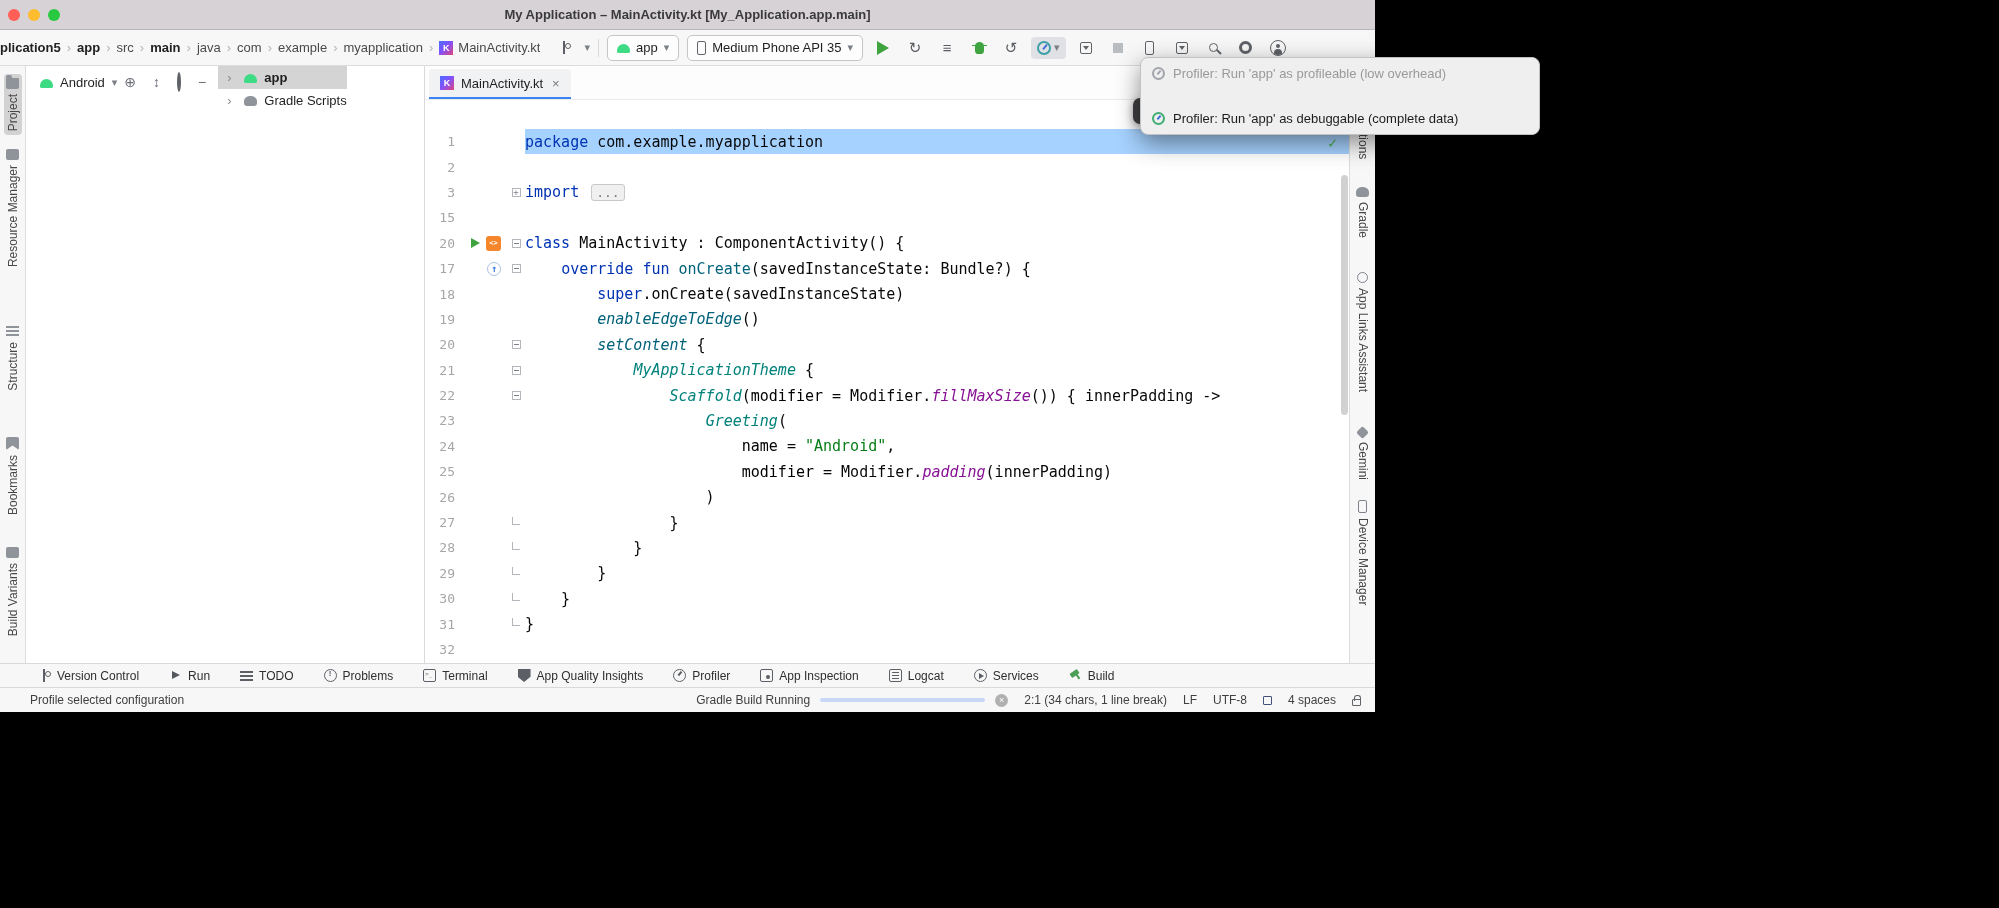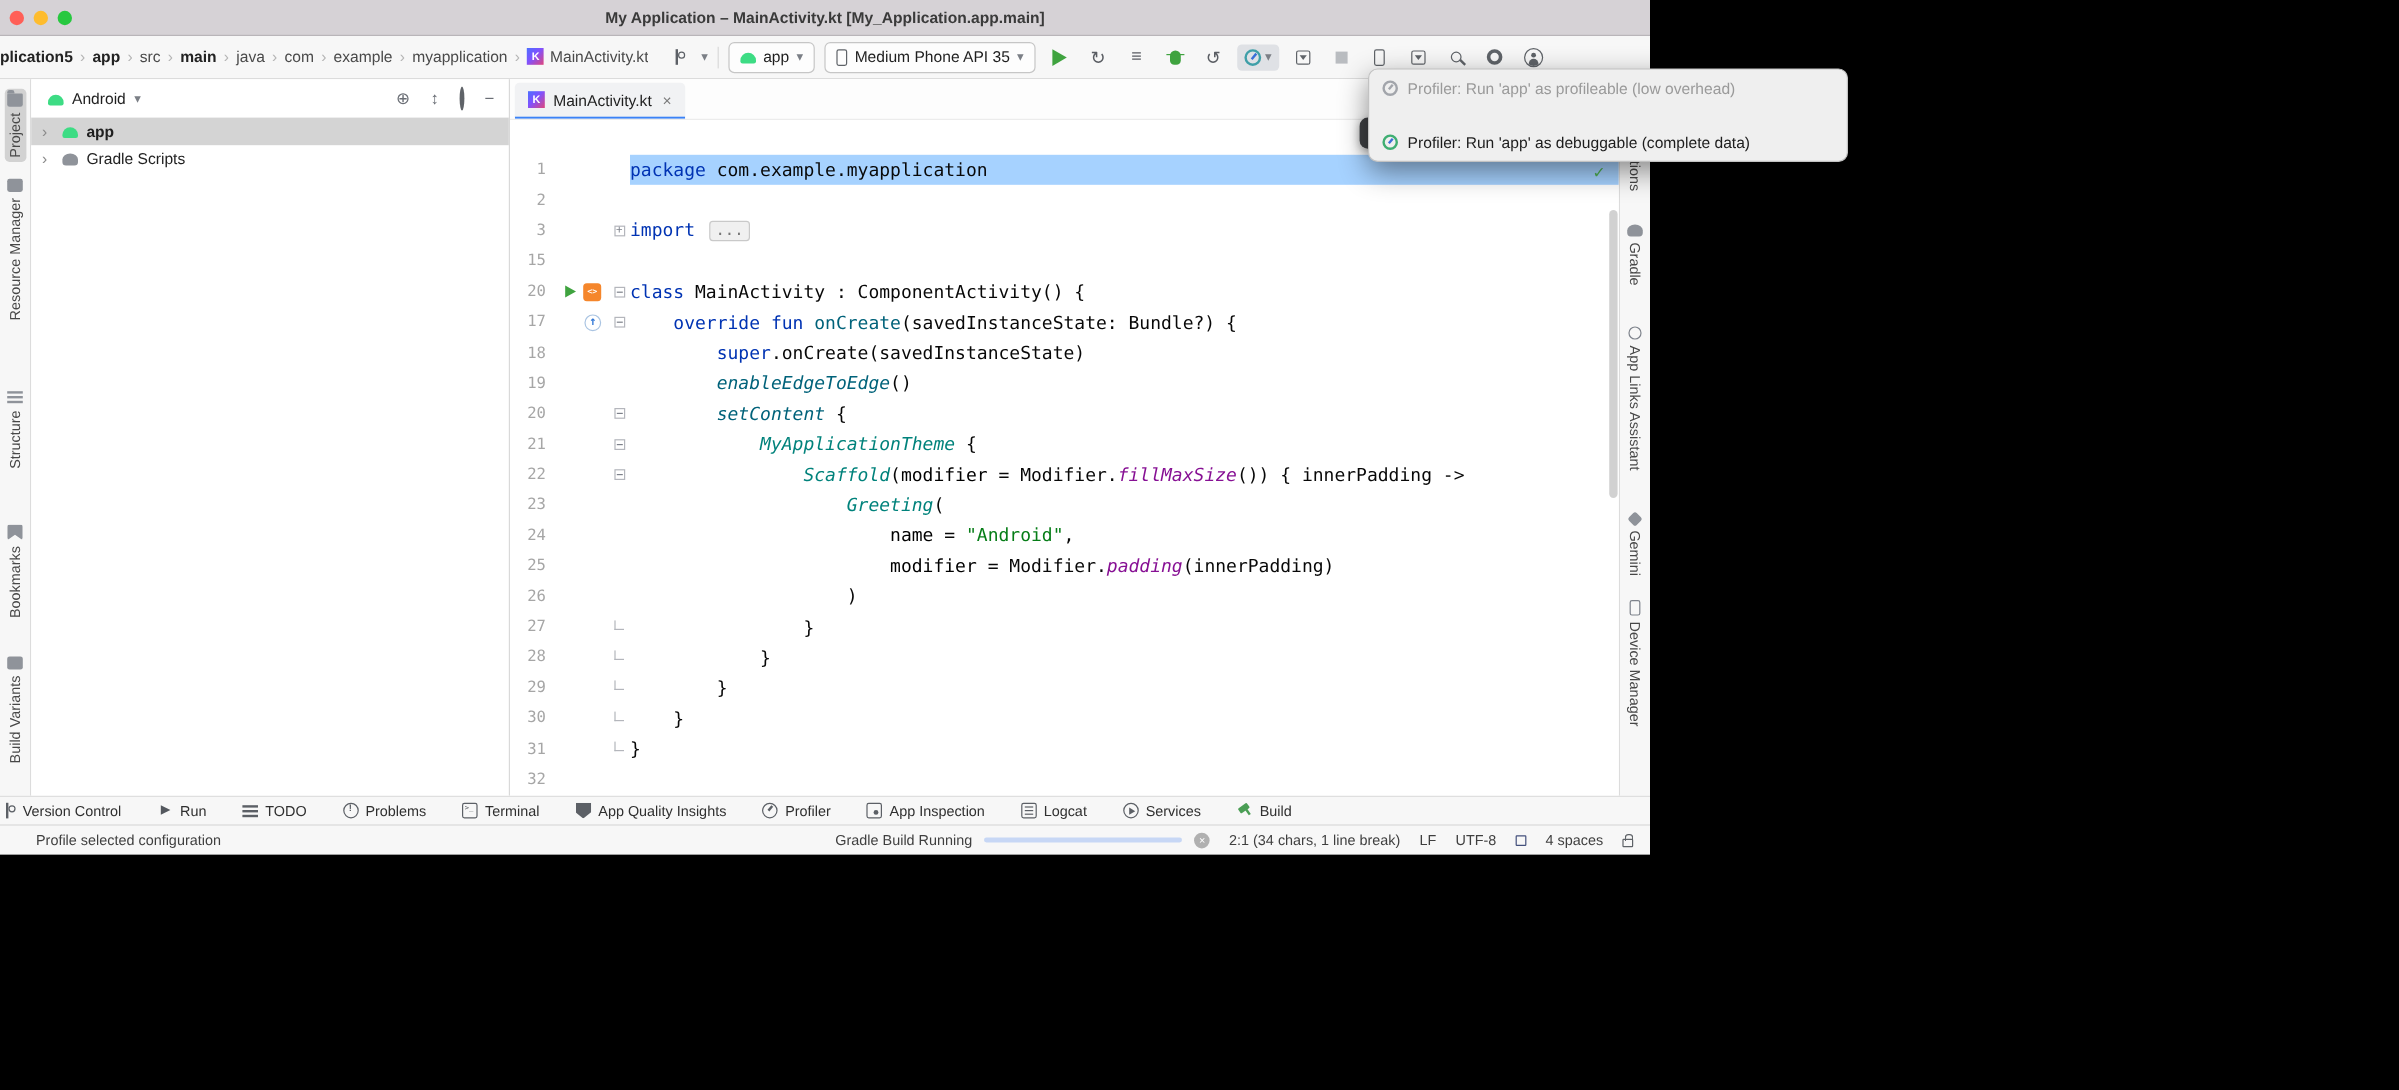--- a/index.html
+++ b/index.html
@@ -7,21 +7,21 @@
   .window { position:absolute; left:0; top:0; width:1375px; height:712px; background:#f7f7f7; }
 
   
   .titlebar { height:30px; background:#d6d2d6; border-bottom:1px solid #b9b5b9; display:flex; align-items:center; position:relative; }
   .tl { width:12px; height:12px; border-radius:50%; margin-left:8px; flex:none; }
   .tl.red{background:#ff5f57} .tl.yellow{background:#febc2e} .tl.green{background:#28c840}
   .win-title { position:absolute; left:0; right:0; text-align:center; font-size:13px; font-weight:700; color:#3a3a3a; }
 
   
   .toolbar { height:36px; display:flex; align-items:center; background:#f7f7f7; border-bottom:1px solid #dcdcdc; white-space:nowrap; }
-  .breadcrumbs { display:flex; align-items:flex-start; font-size:13px; color:#4a4a4a; overflow:hidden; flex:none; }
+  .breadcrumbs { display:flex; align-items:flex-end; font-size:13px; color:#4a4a4a; overflow:hidden; flex:none; }
   .crumb.bold { font-weight:700; color:#222; }
   .crumb-sep { color:#b5b5b5; margin:0 6px; }
   .toolbar-right { display:flex; align-items:center; margin-left:12px; gap:8px; }
   .v-div { width:1px; height:18px; background:#d9d9d9; }
   .chip { display:flex; align-items:center; gap:6px; border:1px solid #c6c6c6; border-radius:5px; background:#fdfdfd; height:26px; padding:0 9px; font-size:13px; color:#1f1f1f; }
   .chev { color:#7b7f86; font-size:11px; }
   .icon-btn { width:24px; height:24px; display:flex; align-items:center; justify-content:center; color:#5a5d63; font-size:15px; }
   .play-tri { width:0; height:0; border-left:12px solid #3fa33f; border-top:7px solid transparent; border-bottom:7px solid transparent; }
   .bug { width:9px; height:12px; background:#3fa33f; border-radius:5px 5px 4px 4px; position:relative; }
   .bug::before{content:"";position:absolute;left:-3px;top:3px;width:15px;height:1.5px;background:#3fa33f;}
@@ -68,21 +68,21 @@
   #left-stripe .stripe-btn:nth-child(3){margin-top:50px}
   #left-stripe .stripe-btn:nth-child(4){margin-top:38px}
   #left-stripe .stripe-btn:nth-child(5){margin-top:24px}
   #right-stripe .stripe-btn:nth-child(1){margin-top:8px}
   #right-stripe .stripe-btn:nth-child(2){margin-top:20px}
   #right-stripe .stripe-btn:nth-child(3){margin-top:26px}
   #right-stripe .stripe-btn:nth-child(4){margin-top:28px}
   #right-stripe .stripe-btn:nth-child(5){margin-top:12px}
 
   
-  .project { width:399px; background:#fff; border-right:1px solid #d9d9d9; display:flex; flex-direction:column; flex:none; }
+  .project { width:399px; background:#fff; border-right:1px solid #d9d9d9; display:flex; flex-direction:row; flex:none; }
   .p-header { height:32px; display:flex; align-items:center; padding:0 12px 0 14px; gap:7px; font-size:13px; color:#1f1f1f; }
   .p-header .hdr-icons { margin-left:auto; display:flex; align-items:center; gap:17px; color:#6a6e75; font-size:14px; }
   .t-row { height:23px; display:flex; align-items:center; padding-left:9px; gap:7px; font-size:13px; color:#1f1f1f; }
   .t-row.selected { background:#d4d4d4; }
   .t-row .t-chev { color:#8a8a8a; width:10px; font-size:13px; }
   .t-row.bold .t-label { font-weight:700; }
   .t-ic-gradle { width:13px; height:10px; border-radius:50% 50% 3px 3px; background:#8f939a; flex:none; }
 
   
   .editor { flex:1; display:flex; flex-direction:column; background:#fff; position:relative; min-width:0; }
@@ -119,21 +119,21 @@
   .mode-ic { width:9px; height:9px; border:1.3px solid #cfd1d4; border-radius:2px; flex:none; }
   .popup { position:absolute; left:1140px; top:57px; width:400px; background:#efefef; border:1px solid #c2c2c2; border-radius:8px; padding:3px; z-index:100; box-shadow:0 8px 24px rgba(0,0,0,.45); }
   .popup-row { height:25px; display:flex; align-items:center; gap:8px; padding:0 8px; font-size:13px; border-radius:5px; }
   .popup-row.disabled { color:#9a9a9a; }
   .popup-row.enabled { color:#1d1d1d;margin-top:20px; }
   .pp-gauge { width:13px; height:13px; border:2px solid #3fae72; border-radius:50%; position:relative; flex:none; }
   .pp-gauge::after { content:""; position:absolute; left:4px; top:1px; width:2px; height:5px; background:#3b6fd8; transform:rotate(40deg); }
   .pp-gauge.gray { border-color:#a2a5ab; } .pp-gauge.gray::after { background:#a2a5ab; }
 
   
-  .bottom-bar { height:24px; border-top:1px solid #d9d9d9; display:flex; align-items:center; gap:30px; background:#f7f7f7; font-size:12px; color:#2f2f2f; }
+  .bottom-bar { height:24px; border-top:1px solid #d9d9d9; display:flex; align-items:center; gap:30px; padding-left:38px; background:#f7f7f7; font-size:12px; color:#2f2f2f; }
   .bb-item { display:flex; align-items:center; gap:6px; }
   .bb-ic { position:relative; width:13px; height:13px; flex:none; }
   .bb-branch::before{content:"";position:absolute;left:5px;top:0;width:1.8px;height:13px;background:#5c6066;}
   .bb-branch::after{content:"";position:absolute;right:0;top:2px;width:4px;height:4px;border-radius:50%;border:1.7px solid #5c6066;}
   .bb-play::before{content:"";position:absolute;left:3px;top:2px;border-left:8px solid #54585e;border-top:4.5px solid transparent;border-bottom:4.5px solid transparent;}
   .bb-todo::before{content:"";position:absolute;left:0;top:2px;width:13px;height:1.7px;background:#5c6066;box-shadow:0 4px 0 #5c6066,0 8px 0 #5c6066;}
   .bb-problems{border:1.7px solid #5c6066;border-radius:50%;}
   .bb-problems::after{content:"!";position:absolute;left:0;right:0;top:-1px;text-align:center;font-size:8px;color:#5c6066;font-weight:700;}
   .bb-terminal{border:1.7px solid #5c6066;border-radius:2px;}
   .bb-terminal::after{content:">_";position:absolute;left:1px;top:0px;font-size:6px;color:#5c6066;font-family:"DejaVu Sans Mono",monospace;}

